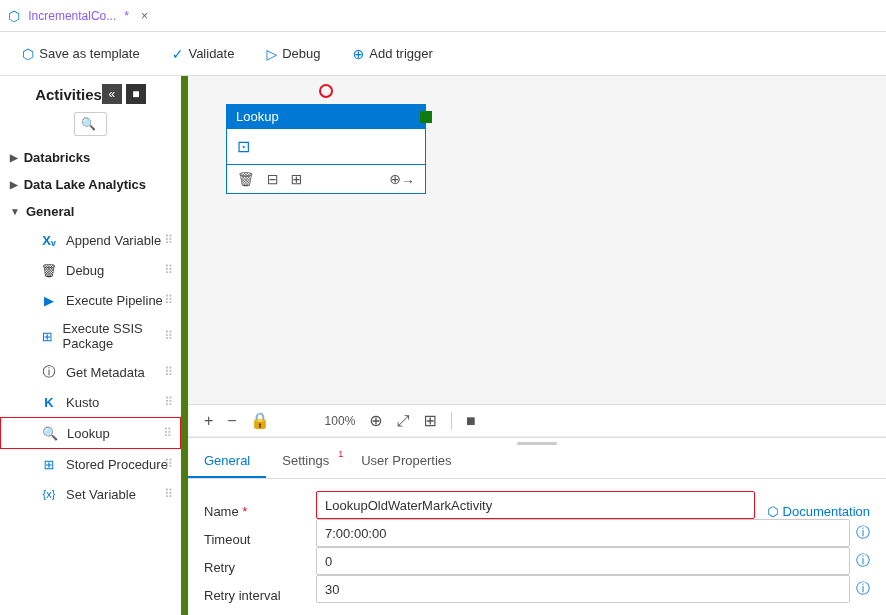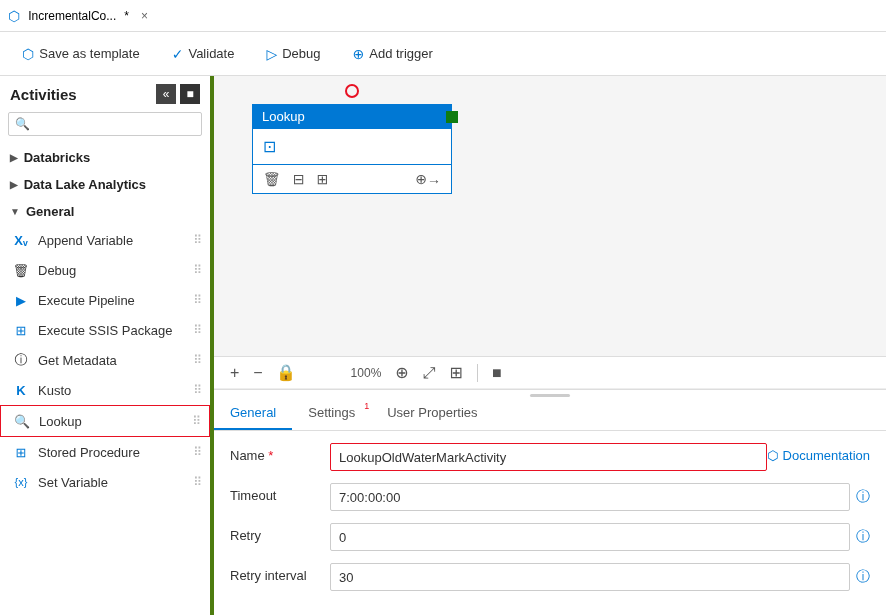--- a/index.html
+++ b/index.html
@@ -1,44 +1,44 @@
 <!DOCTYPE html>
 <html><head>
   <meta charset="utf-8">
   <style>
     * { box-sizing: border-box; margin: 0; padding: 0; }
     body { font-family: 'Segoe UI', Arial, sans-serif; font-size: 13px; background: #f5f5f5; display: flex; flex-direction: column; width: 886px; height: 615px; overflow: hidden; }
 
     
     .title-bar { background: #fff; border-bottom: 1px solid #ddd; display: flex; align-items: center; padding: 4px 8px; gap: 8px; height: 32px; }
     .title-bar-icon { color: #0078d4; font-size: 14px; }
-    .title-bar-text { font-size: 12px; color: #000000; }
+    .title-bar-text { font-size: 12px; color: #8b5cf6; }
     .title-bar-close { margin-left: 4px; cursor: pointer; color: #666; font-size: 12px; }
 
     
     .toolbar { background: #fff; border-bottom: 1px solid #ddd; display: flex; align-items: center; padding: 6px 16px; gap: 20px; height: 44px; }
     .toolbar-btn { display: flex; align-items: center; gap: 5px; cursor: pointer; color: #333; font-size: 13px; background: none; border: none; padding: 4px 6px; border-radius: 2px; }
     .toolbar-btn .icon { color: #0078d4; font-size: 14px; }
 
     
     .main-layout { display: flex; flex: 1; overflow: hidden; }
 
     
-    .sidebar { width: 214px; background: #fff; border-right: 4px solid #4d7c0f; display: flex; flex-direction: column; overflow: hidden; }
+    .sidebar { width: 188px; background: #fff; border-right: 7px solid #4d7c0f; display: flex; flex-direction: column; overflow: hidden; align-items: center; }
     .sidebar-header { display: flex; align-items: center; justify-content: space-between; padding: 8px 10px; }
     .sidebar-title { font-size: 15px; font-weight: 600; color: #222; }
     .sidebar-controls { display: flex; gap: 4px; }
     .sidebar-ctrl-btn { background: #444; color: #fff; border: none; width: 20px; height: 20px; font-size: 12px; cursor: pointer; display: flex; align-items: center; justify-content: center; }
     .search-box { margin: 0 8px 8px 8px; border: 1px solid #ccc; display: flex; align-items: center; padding: 4px 6px; background: #fff; border-radius: 2px; }
     .search-box input { border: none; outline: none; width: 100%; font-size: 12px; color: #888; }
     .search-icon { color: #888; font-size: 12px; margin-right: 4px; }
     .sidebar-section { padding: 0; }
     .sidebar-group-header { display: flex; align-items: center; padding: 6px 10px; cursor: pointer; font-weight: 600; font-size: 13px; color: #222; gap: 6px; }
     .chevron { font-size: 10px; color: #555; }
-    .sidebar-item { display: flex; align-items: center; padding: 6px 10px 6px 12px; cursor: pointer; gap: 8px; color: #333; font-size: 13px; position: relative; }
+    .sidebar-item { display: flex; align-items: center; padding: 6px 10px 6px 40px; cursor: pointer; gap: 8px; color: #333; font-size: 13px; position: relative; }
     .sidebar-item.selected { border: 1.5px solid #e81123; background: #fff; }
     .sidebar-item .drag-handle { position: absolute; right: 8px; color: #bbb; font-size: 12px; }
     .sidebar-item .item-icon { width: 18px; height: 18px; display: flex; align-items: center; justify-content: center; }
 
     
     .canvas-area { flex: 1; background: #fafafa; display: flex; flex-direction: column; overflow: hidden; position: relative; }
     .canvas { flex: 1; position: relative; overflow: hidden; min-height: 200px; background: #f5f5f5; border-bottom: 1px solid #ddd; }
 
     
     .pipeline-node { position: absolute; top: 28px; left: 38px; width: 200px; }
@@ -55,21 +55,21 @@
     .canvas-tool { color: #555; font-size: 16px; cursor: pointer; }
     .canvas-tool.separator { height: 18px; width: 1px; background: #ccc; }
 
     
     .properties-panel { background: #fff; border-top: 1px solid #ddd; padding: 0; overflow-y: auto; }
     .props-tabs { display: flex; border-bottom: 1px solid #ddd; }
     .props-tab { padding: 8px 16px; cursor: pointer; font-size: 13px; color: #555; border-bottom: 2px solid transparent; position: relative; }
     .props-tab.active { color: #0078d4; border-bottom: 2px solid #0078d4; }
     .props-tab .badge { position: absolute; top: 4px; right: 2px; font-size: 9px; color: #e81123; }
     .props-body { padding: 12px 16px; }
-    .prop-row { display: flex; align-items: flex-start; margin-bottom: 12px; }
+    .prop-row { display: flex; align-items: flex-end; gap: 12px; }
     .prop-label { width: 100px; font-size: 13px; color: #333; padding-top: 5px; flex-shrink: 0; }
     .prop-label.required::after { content: ' *'; color: #e81123; }
     .prop-input { flex: 1; border: 1px solid #ccc; padding: 4px 8px; font-size: 13px; color: #333; outline: none; border-radius: 2px; height: 28px; }
     .prop-input.highlighted { border: 1.5px solid #e81123; }
     .prop-textarea { flex: 1; border: 1px solid #ccc; padding: 4px 8px; font-size: 13px; color: #333; outline: none; border-radius: 2px; height: 50px; resize: none; }
     .prop-input-with-info { display: flex; align-items: center; gap: 6px; flex: 1; }
     .info-icon { color: #0078d4; font-size: 14px; cursor: pointer; }
     .doc-link { display: flex; align-items: center; gap: 4px; color: #0078d4; font-size: 13px; cursor: pointer; margin-left: auto; padding-top: 5px; }
     .panel-separator { width: 40px; height: 3px; background: #ccc; margin: 4px auto 0 auto; border-radius: 2px; cursor: row-resize; }
   </style>

